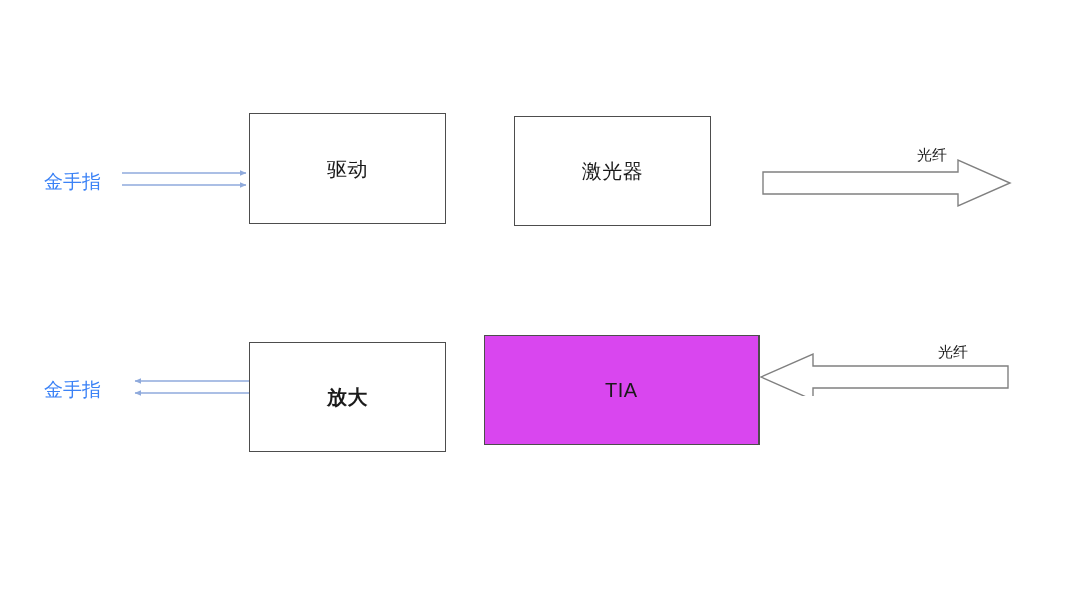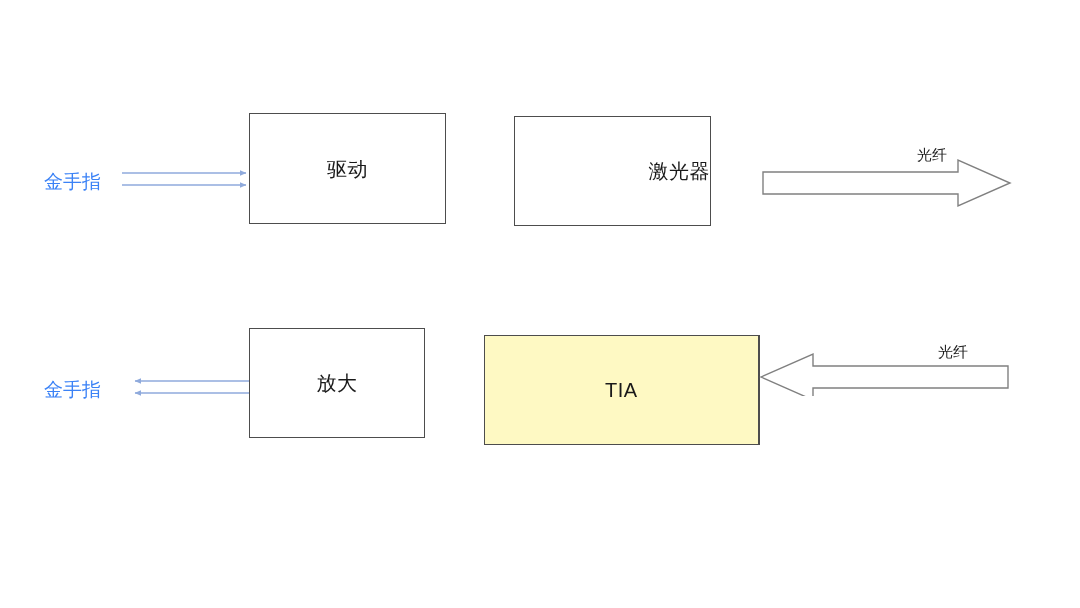--- a/index.html
+++ b/index.html
@@ -28,21 +28,21 @@
     font-size: 20px;
     color: #1a1a1a;
     letter-spacing: 0.5px;
     line-height: 1;
     user-select: none;
   }
   .split-box {
     position: absolute;
     box-sizing: border-box;
     border: 1.4px solid #4d4d4d;
-    background: #fef9c3;
+    background: #d946ef;
     display: flex;
   }
   .split-cell {
     flex: 1 1 0;
     display: flex;
     align-items: center;
     justify-content: center;
   }
   .split-divider {
     width: 1.4px;
@@ -86,21 +86,21 @@
       </marker>
     </defs>
     <line x1="4" y1="13" x2="128" y2="13" stroke="#8FAADC" stroke-width="1.5" marker-end="url(#tx-head)"></line>
     <line x1="4" y1="25" x2="128" y2="25" stroke="#8FAADC" stroke-width="1.5" marker-end="url(#tx-head)"></line>
   </svg>
 
   <div class="box" style="left:249px; top:113px; width:197px; height:111px;">
     <span class="box-label">驱动</span>
   </div>
 
-  <div class="box" style="left:514px; top:116px; width:197px; height:110px;justify-content:flex-end;">
+  <div class="box" style="left:514px; top:116px; width:197px; height:110px;">
     <span class="box-label">激光器</span>
   </div>
 
   <div class="fiber-label" style="left:917px; top:147px;">光纤</div>
 
   <svg class="block-arrow" style="left:760px; top:155px;" width="256" height="56">
     <path d="M3,17 L198,17 L198,5 L250,28 L198,51 L198,39 L3,39 Z" fill="#ffffff" stroke="#808080" stroke-width="1.4" stroke-linejoin="miter"></path>
   </svg>
 
   <div class="side-label" style="left:44px; top:380px;">金手指</div>
@@ -108,21 +108,21 @@
   <svg class="thin-arrows" style="left:128px; top:368px;" width="130" height="40">
     <defs>
       <marker id="rx-head" markerWidth="7" markerHeight="7" refX="6" refY="3.2" orient="auto" markerUnits="userSpaceOnUse">
         <path d="M0,0.4 L6.4,3.2 L0,6 z" fill="#8FAADC"></path>
       </marker>
     </defs>
     <line x1="122" y1="13" x2="7" y2="13" stroke="#8FAADC" stroke-width="1.5" marker-end="url(#rx-head)"></line>
     <line x1="122" y1="25" x2="7" y2="25" stroke="#8FAADC" stroke-width="1.5" marker-end="url(#rx-head)"></line>
   </svg>
 
-  <div class="box" style="left:249px; top:328px; width:176px; height:110px;">
+  <div class="box" style="left:249px; top:342px; width:197px; height:110px;font-weight:bold;">
     <span class="box-label">放大</span>
   </div>
 
   <div class="split-box" style="left:484px; top:335px; width:276px; height:110px;">
     <div class="split-cell">
       <span class="box-label">TIA</span>
     </div>
     <div class="split-divider"></div>
   </div>
 

